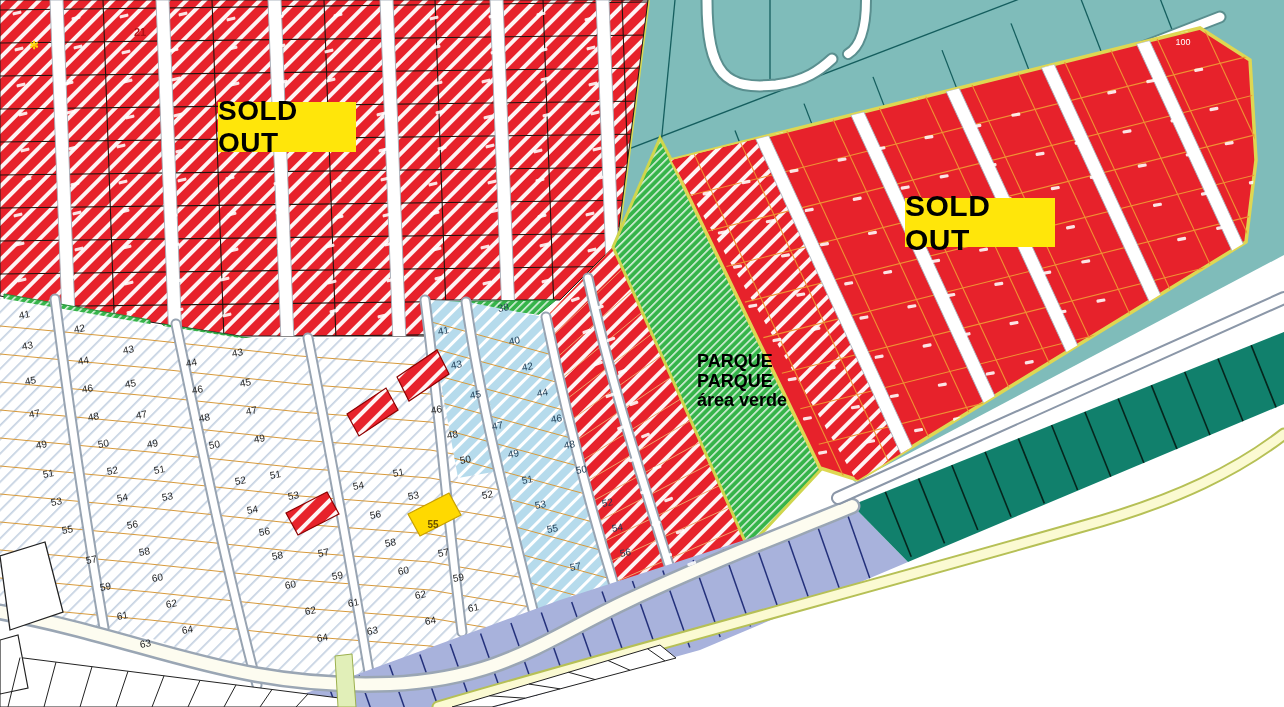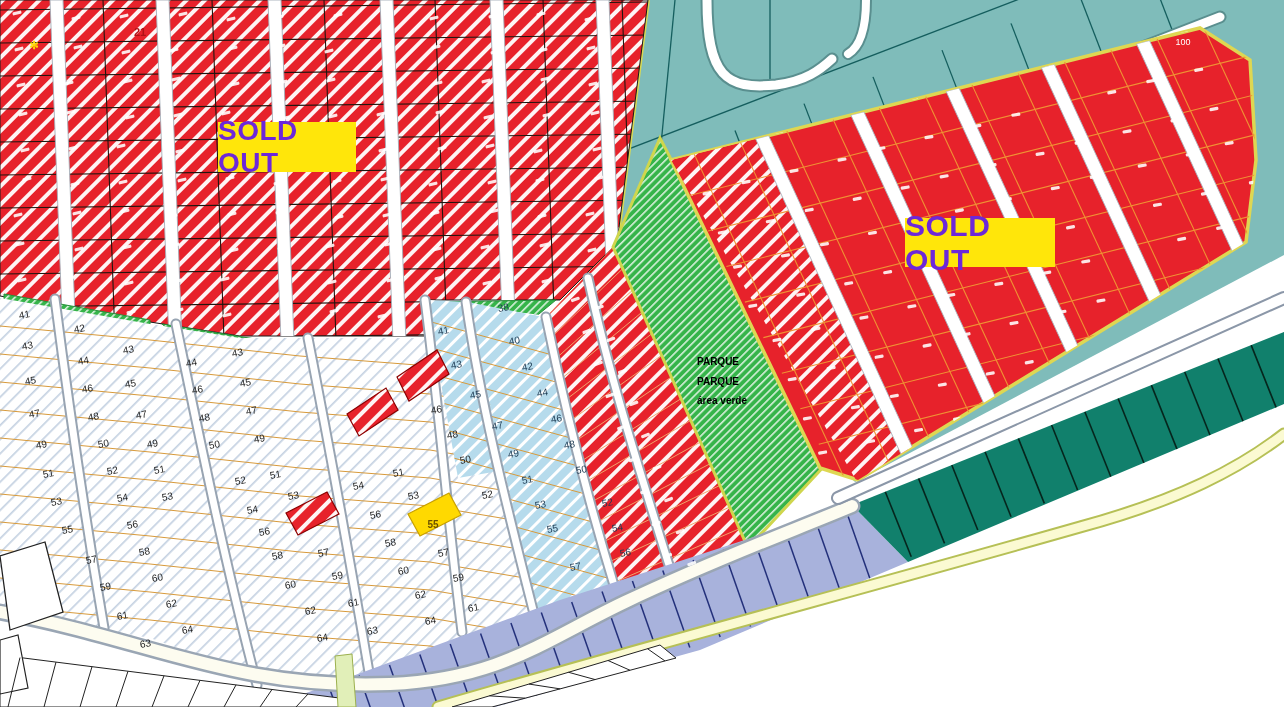--- a/index.html
+++ b/index.html
@@ -1,24 +1,24 @@
 <!DOCTYPE html>
 <html><head>
 <meta charset="utf-8">
 <style>
   html,body{margin:0;padding:0;background:#fff;}
   .stage{position:relative;width:1284px;height:707px;background:#ffffff;overflow:hidden;
          font-family:"Liberation Sans",sans-serif;}
   .stage svg{position:absolute;left:0;top:0;}
-  .soldout{position:absolute;background:#ffe60a;color:#6d28d9;font-weight:bold;
+  .soldout{position:absolute;background:#ffe60a;color:#000000;font-weight:bold;
            display:flex;align-items:center;justify-content:center;
-           font-family:"Liberation Sans",sans-serif;letter-spacing:.5px;z-index:5;margin-top:20px;}
+           font-family:"Liberation Sans",sans-serif;letter-spacing:.5px;z-index:5;}
   #soldW{left:218px;top:102px;width:138px;height:50px;font-size:28px;}
   #soldE{left:905px;top:198px;width:150px;height:49px;font-size:30px;}
-  .parque{position:absolute;left:697px;top:352px;font-weight:bold;font-size:10px;
+  .parque{position:absolute;left:697px;top:352px;font-weight:bold;font-size:18px;
           line-height:19.5px;color:#000;z-index:5;white-space:nowrap;}
   
   #gRedTLGrid line{stroke:#20150f;stroke-width:1.1;}
   #gTealGrid line{stroke:#155e5e;stroke-width:1.3;}
   #gWhiteLines path{stroke:#d79a3c;stroke-width:1;fill:none;}
   #gBlueLines line{stroke:#d79a3c;stroke-width:1;}
   #gArmLines line{stroke:#f0a36a;stroke-width:1;}
   #gRedRGrid line{stroke:#ef9234;stroke-width:1.1;}
   #gLavLines line{stroke:#23307a;stroke-width:1.5;}
   #gDkLines line{stroke:#06251d;stroke-width:1.6;}

